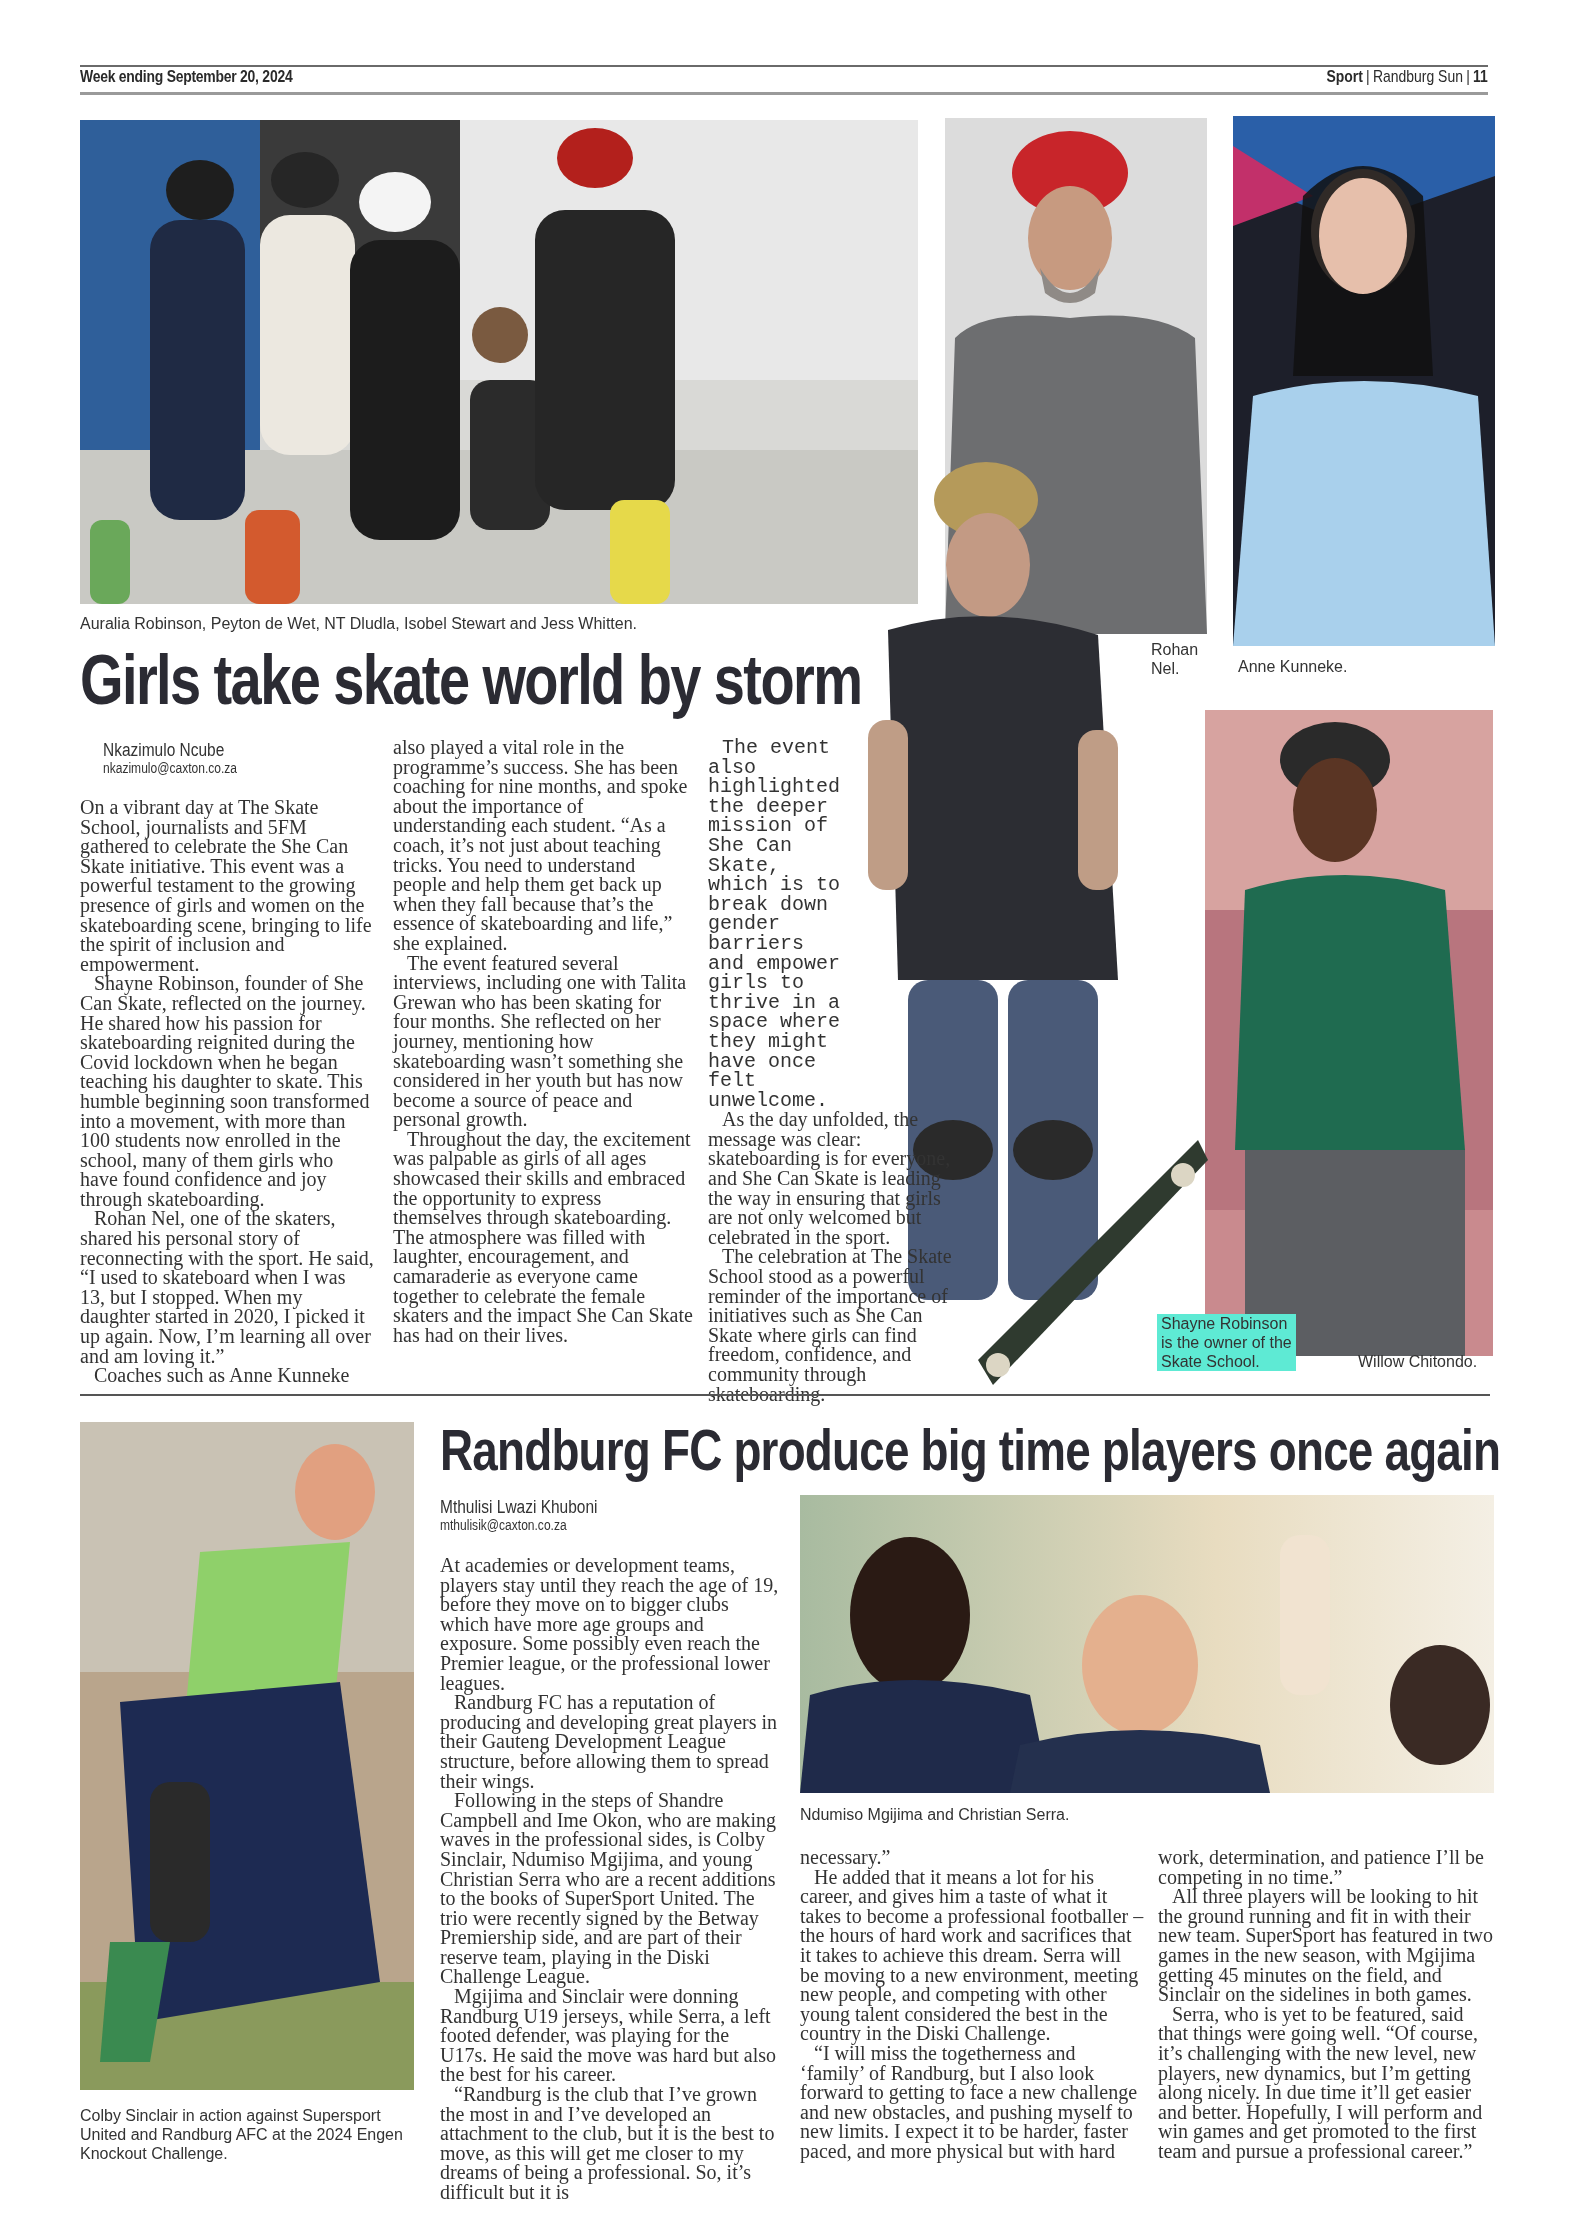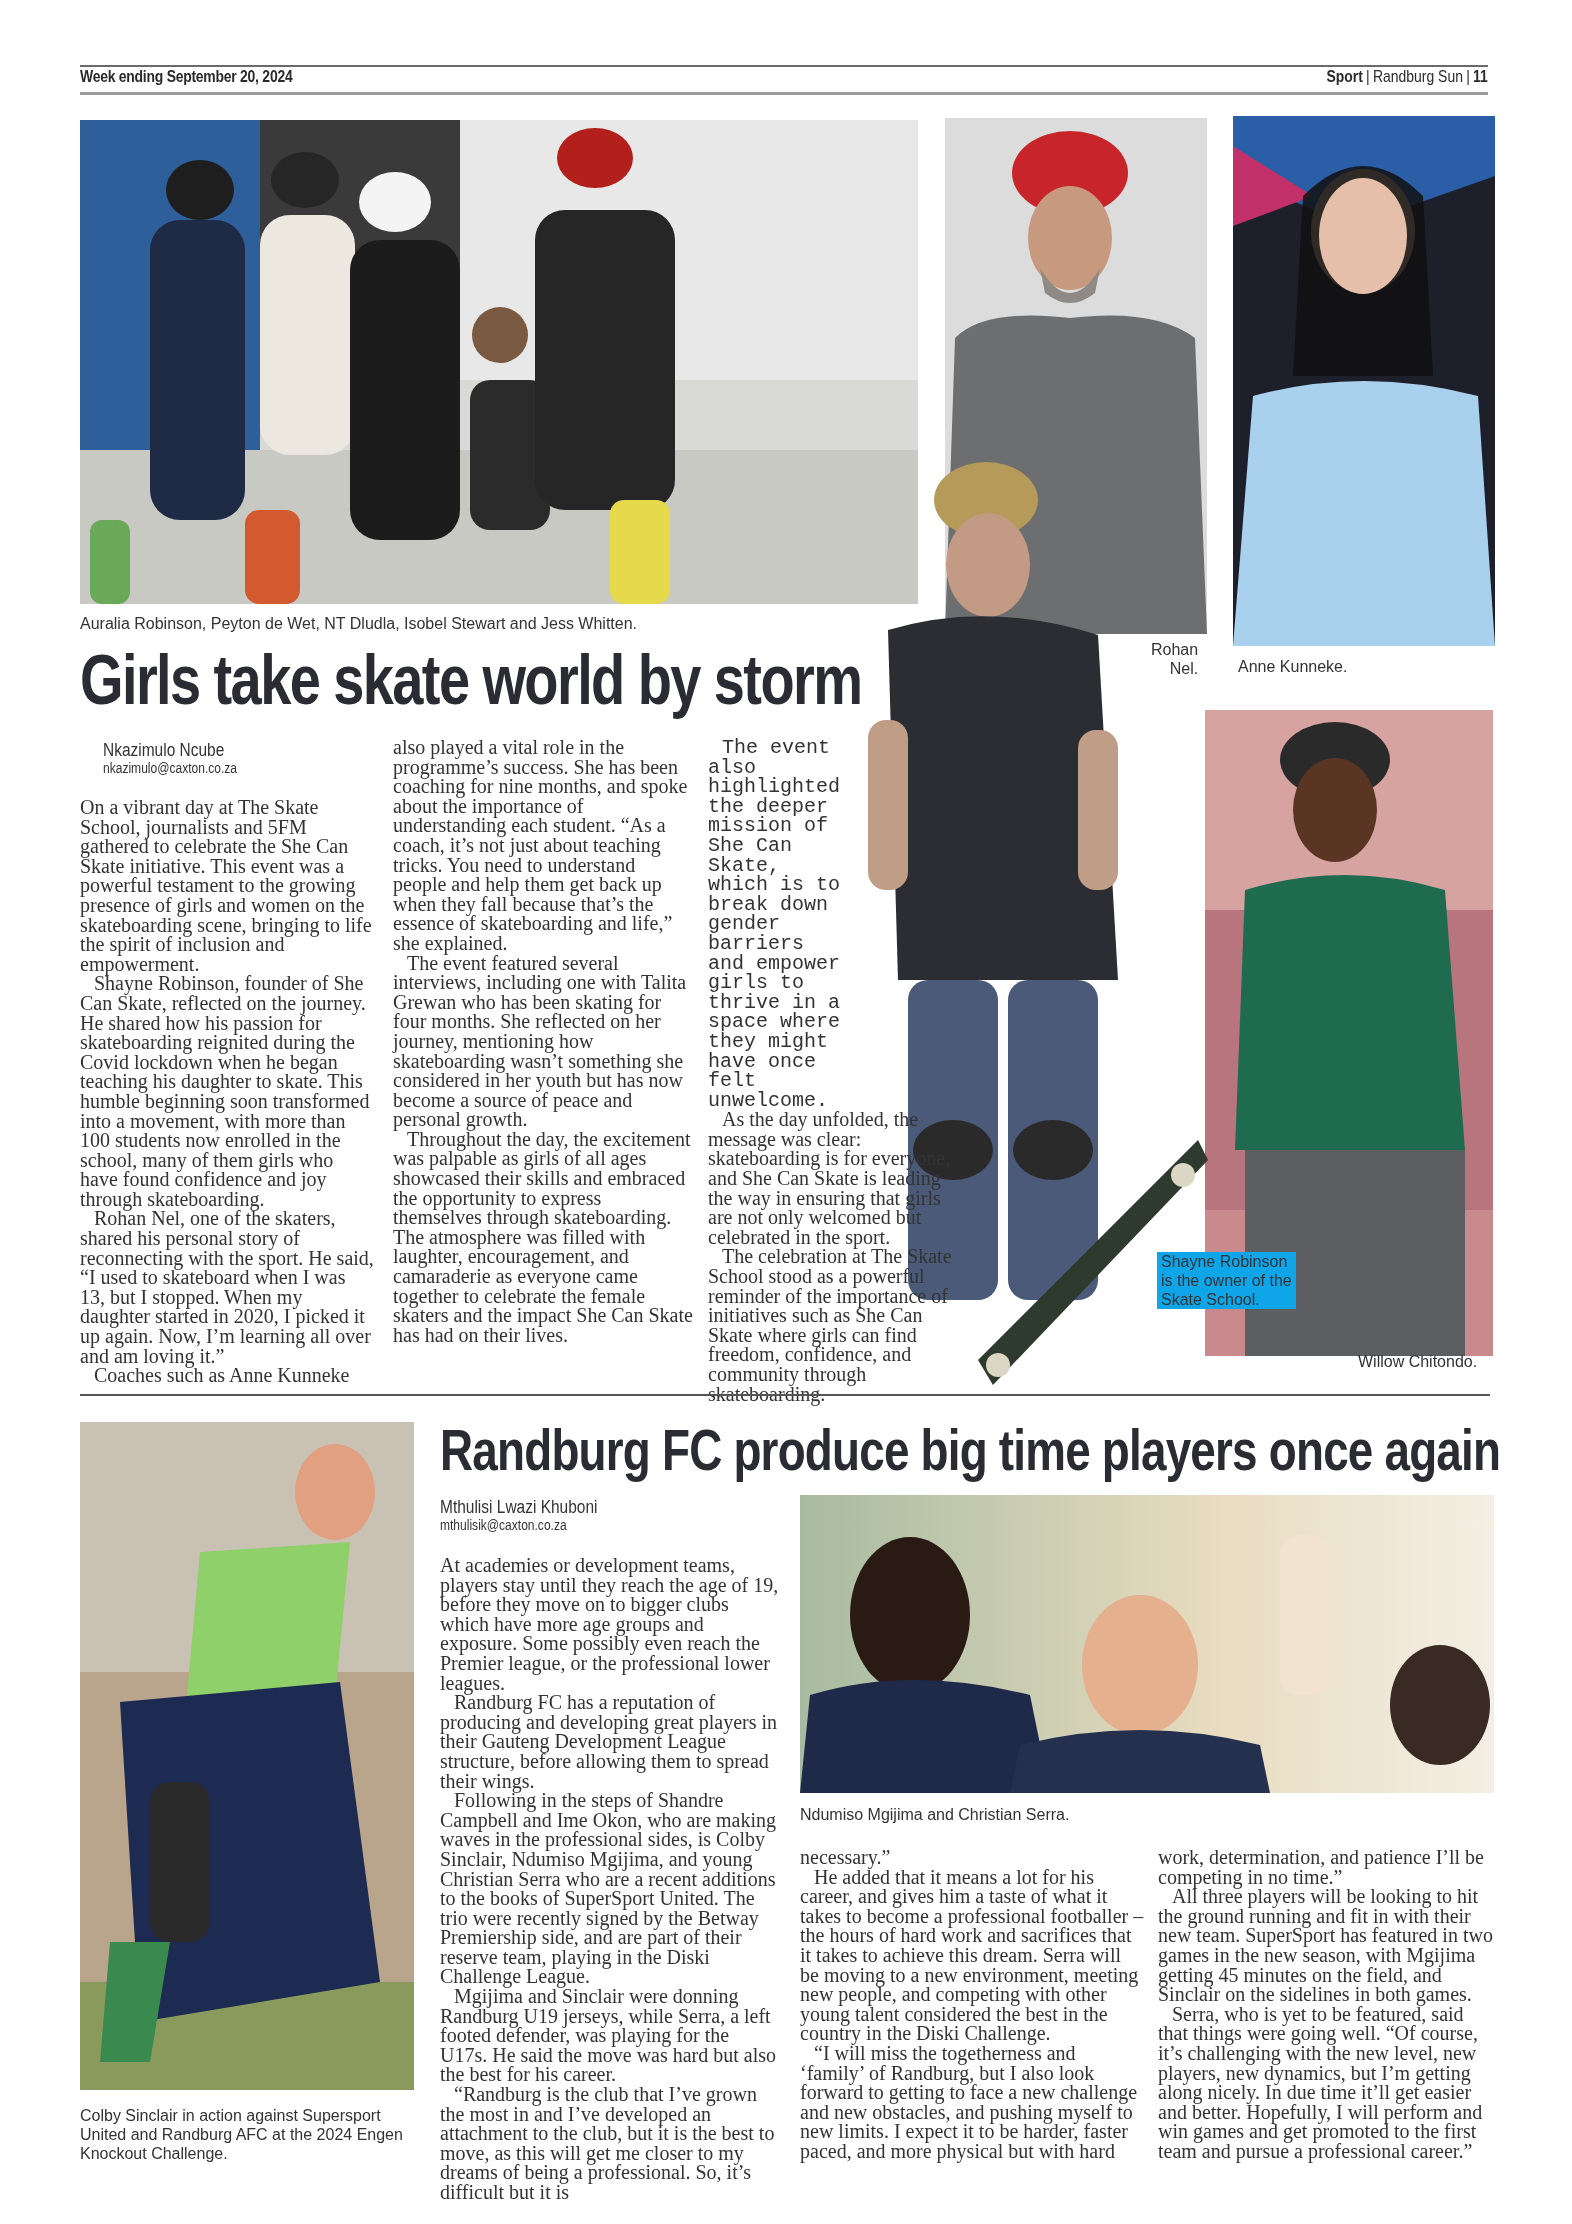--- a/index.html
+++ b/index.html
@@ -65,21 +65,21 @@
 
 <div class="abs photo" style="left:945px;top:118px;width:262px;height:516px;">
   <svg viewBox="0 0 262 516" preserveAspectRatio="none">
     <rect width="262" height="516" fill="#dcdcdc"></rect>
     <ellipse cx="125" cy="55" rx="58" ry="42" fill="#c8252a"></ellipse>
     <ellipse cx="125" cy="120" rx="42" ry="52" fill="#c79a80"></ellipse>
     <path d="M95 150 Q125 200 155 150 L150 175 Q125 195 100 175 Z" fill="#8f8a86"></path>
     <path d="M10 220 Q40 190 125 200 Q210 190 250 220 L262 516 L0 516 Z" fill="#6d6e70"></path>
   </svg>
 </div>
-<div class="abs cap" style="left:1151px;top:640px;text-align:right;">
+<div class="abs cap" style="left:1151px;top:640px;">
   <div>Rohan</div>
   <div>Nel.</div>
 </div>
 
 <div class="abs photo" style="left:1233px;top:116px;width:262px;height:530px;">
   <svg viewBox="0 0 262 530" preserveAspectRatio="none">
     <rect width="262" height="530" fill="#1d1f2a"></rect>
     <path d="M0 0 L262 0 L262 60 L120 110 L0 60 Z" fill="#2a5fa8"></path>
     <path d="M0 30 L80 80 L0 110 Z" fill="#c2306a"></path>
     <ellipse cx="130" cy="115" rx="52" ry="62" fill="#e2b9a5"></ellipse>
@@ -112,21 +112,21 @@
     <rect x="240" y="270" width="40" height="160" rx="18" fill="#bf9d86"></rect>
     <rect x="70" y="520" width="90" height="320" rx="20" fill="#4a5a78"></rect>
     <rect x="170" y="520" width="90" height="320" rx="20" fill="#4a5a78"></rect>
     <ellipse cx="115" cy="690" rx="40" ry="30" fill="#2a2a2a"></ellipse>
     <ellipse cx="215" cy="690" rx="40" ry="30" fill="#2a2a2a"></ellipse>
     <path d="M140 900 L360 680 L370 700 L155 925 Z" fill="#2f3a2f"></path>
     <circle cx="160" cy="905" r="12" fill="#dcd6c4"></circle>
     <circle cx="345" cy="715" r="12" fill="#dcd6c4"></circle>
   </svg>
 </div>
-<div class="abs cap" style="left:1157px;top:1252px;background:#0ea5e9;padding:0 4px;">
+<div class="abs cap" style="left:1157px;top:1314px;background:#5eead4;padding:0 4px;">
   <div>Shayne Robinson</div>
   <div>is the owner of the</div>
   <div>Skate School.</div>
 </div>
 
 <h1 class="abs headline1" style="margin:0;">Girls take skate world by storm</h1>
 
 <div class="abs" style="left:97px;top:740px;margin-left:6px;">
   <div class="byline-name">Nkazimulo Ncube</div>
   <div class="byline-email">nkazimulo@caxton.co.za</div>

